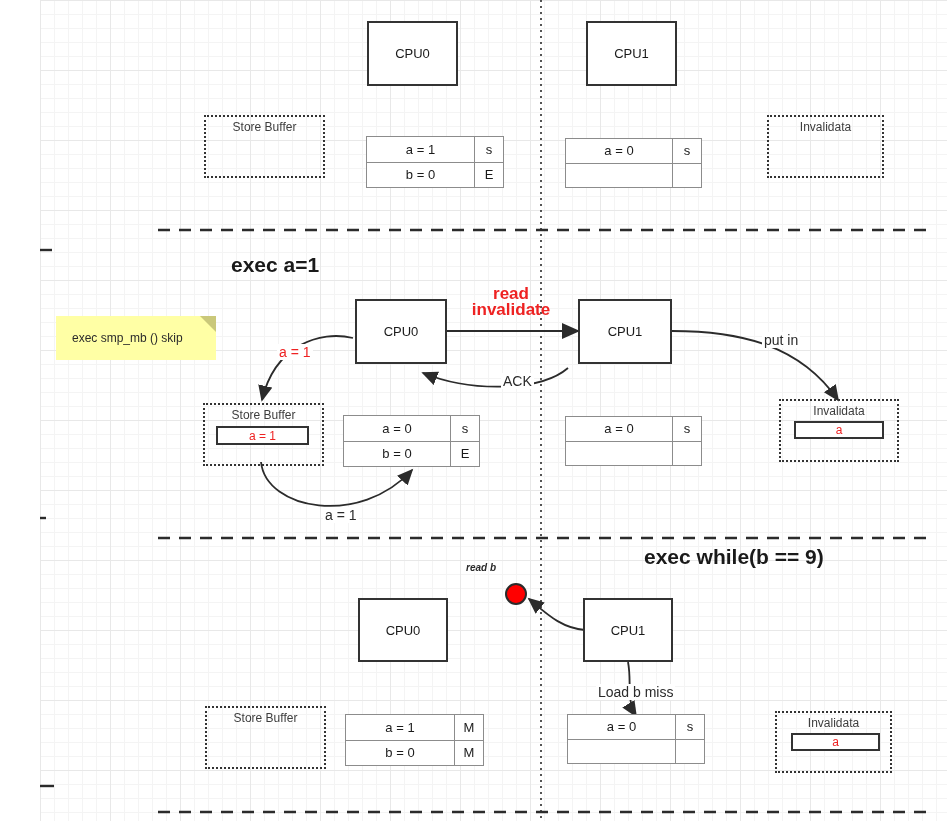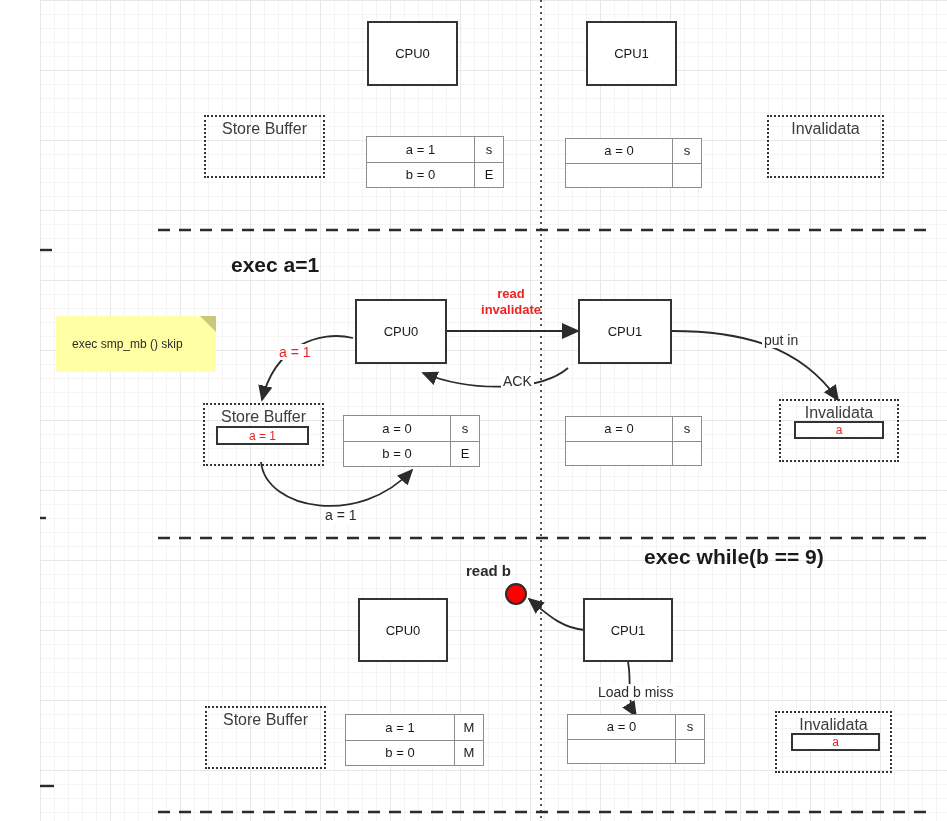--- a/index.html
+++ b/index.html
@@ -47,21 +47,21 @@
     box-sizing: border-box;
     background: transparent;
     border: 2px dotted #333333;
   }
   .dashbox-label {
     position: absolute;
     top: 3px;
     left: 0;
     right: 0;
     text-align: center;
-    font-size: 16px;
+    font-size: 12px;
     color: #3d3d3d;
   }
   .inner-slot {
     position: absolute;
     box-sizing: border-box;
     border: 2px solid #333333;
     background: #ffffff;
     display: flex;
     align-items: center;
     justify-content: center;
@@ -129,21 +129,21 @@
     position: absolute;
     font-size: 14px;
     color: #2b2b2b;
     background: #ffffff;
     white-space: nowrap;
     padding: 0 2px;
   }
   .edge-label.red {
     color: #ee2222;
     font-weight: bold;
-    font-size: 13px;
+    font-size: 17px;
     line-height: 16px;
     text-align: center;
     background: transparent;
   }
   .dot {
     position: absolute;
     border-radius: 50%;
     background: #ff0000;
     border: 2px solid #2b2b2b;
   }
@@ -218,21 +218,21 @@
       <div class="cache-state">s</div>
     </div>
     <div class="cache-row">
       <div class="cache-val"></div>
       <div class="cache-state"></div>
     </div>
   </div>
 
   <div class="heading" style="left:191px; top:253px;">exec a=1</div>
 
-  <div class="note" style="left:16px; top:316px; width:160px; height:56px;">
+  <div class="note" style="left:16px; top:316px; width:160px; height:44px;">
     <span>exec smp_mb  ()   skip</span>
     <span class="note-fold"></span>
   </div>
 
   <div class="box" style="left:315px; top:299px; width:92px; height:65px;">
     <span>CPU0</span>
   </div>
 
   <div class="box" style="left:538px; top:299px; width:94px; height:65px;">
     <span>CPU1</span>
@@ -278,21 +278,21 @@
       <div class="cache-state">s</div>
     </div>
     <div class="cache-row">
       <div class="cache-val"></div>
       <div class="cache-state"></div>
     </div>
   </div>
 
   <div class="heading" style="left:604px; top:545px;">exec while(b == 9)</div>
 
-  <div class="edge-label" style="left:424px; top:562px; font-weight:bold; font-size:15px; background:transparent;">read b</div>
+  <div class="edge-label" style="left:424px; top:562px; font-weight:bold; font-size:10px; background:transparent;font-style:italic;">read b</div>
 
   <div class="dot" style="left:465px; top:583px; width:18px; height:18px;"></div>
 
   <div class="box" style="left:318px; top:598px; width:90px; height:64px;">
     <span>CPU0</span>
   </div>
 
   <div class="box" style="left:543px; top:598px; width:90px; height:64px;">
     <span>CPU1</span>
   </div>

